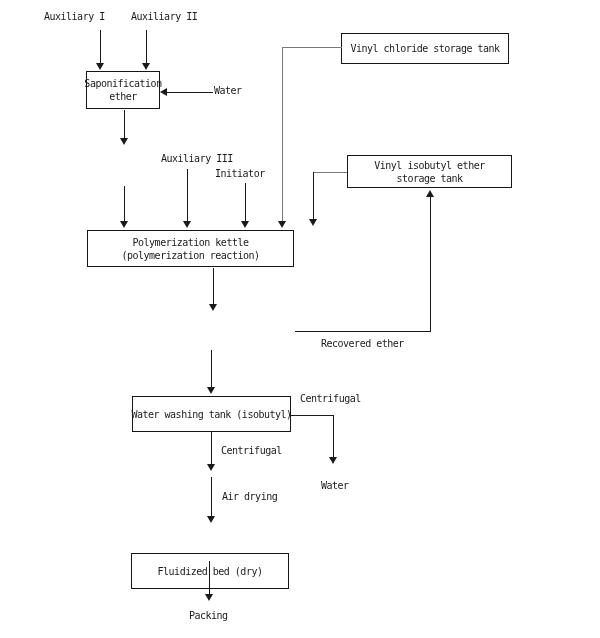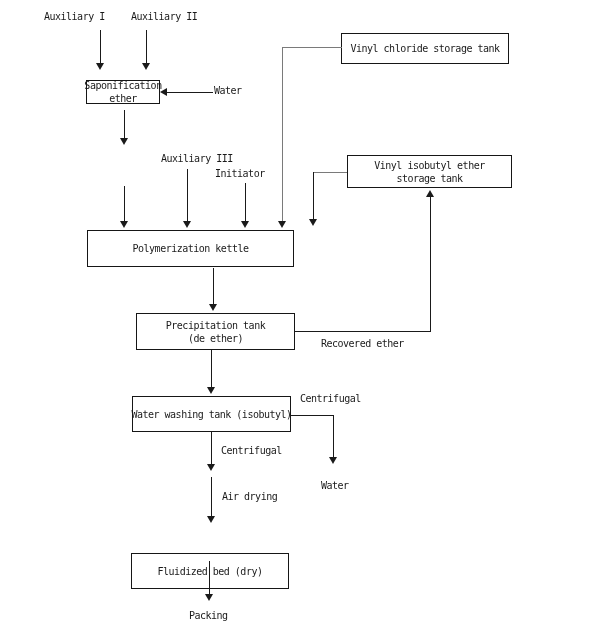--- a/index.html
+++ b/index.html
@@ -22,43 +22,40 @@
   .gray{background:#7a7a7a;}
   .ah-down{position:absolute;width:0;height:0;border-left:4px solid transparent;border-right:4px solid transparent;border-top:7px solid #1a1a1a;}
   .ah-up{position:absolute;width:0;height:0;border-left:4px solid transparent;border-right:4px solid transparent;border-bottom:7px solid #1a1a1a;}
   .ah-left{position:absolute;width:0;height:0;border-top:4px solid transparent;border-bottom:4px solid transparent;border-right:7px solid #1a1a1a;}
 </style>
 </head>
 <body>
 
 <div id="canvas">
 
-  <div class="box" style="left:86px;top:80px;width:74px;height:24px">
+  <div class="box" style="left:86px;top:71px;width:74px;height:38px">
     <span>Saponification</span>
     <span>ether</span>
   </div>
 
 
   <div class="box" style="left:341px;top:33px;width:168px;height:31px">
     <span>Vinyl chloride storage tank</span>
   </div>
 
   <div class="box" style="left:347px;top:155px;width:165px;height:33px">
     <span>Vinyl isobutyl ether</span>
     <span>storage tank</span>
   </div>
 
   <div class="box" style="left:87px;top:230px;width:207px;height:37px">
     <span>Polymerization kettle</span>
+    <span>(polymerization reaction)</span>
   </div>
 
-  <div class="box" style="left:136px;top:313px;width:159px;height:37px">
-    <span>Precipitation tank</span>
-    <span>(de ether)</span>
-  </div>
 
   <div class="box" style="left:132px;top:396px;width:159px;height:36px">
     <span>Water washing tank (isobutyl)</span>
   </div>
 
   <div class="box" style="left:131px;top:553px;width:158px;height:36px">
     <span>Fluidized bed (dry)</span>
   </div>
 
   <div class="lbl" style="left:44px;top:11px">Auxiliary I</div>

